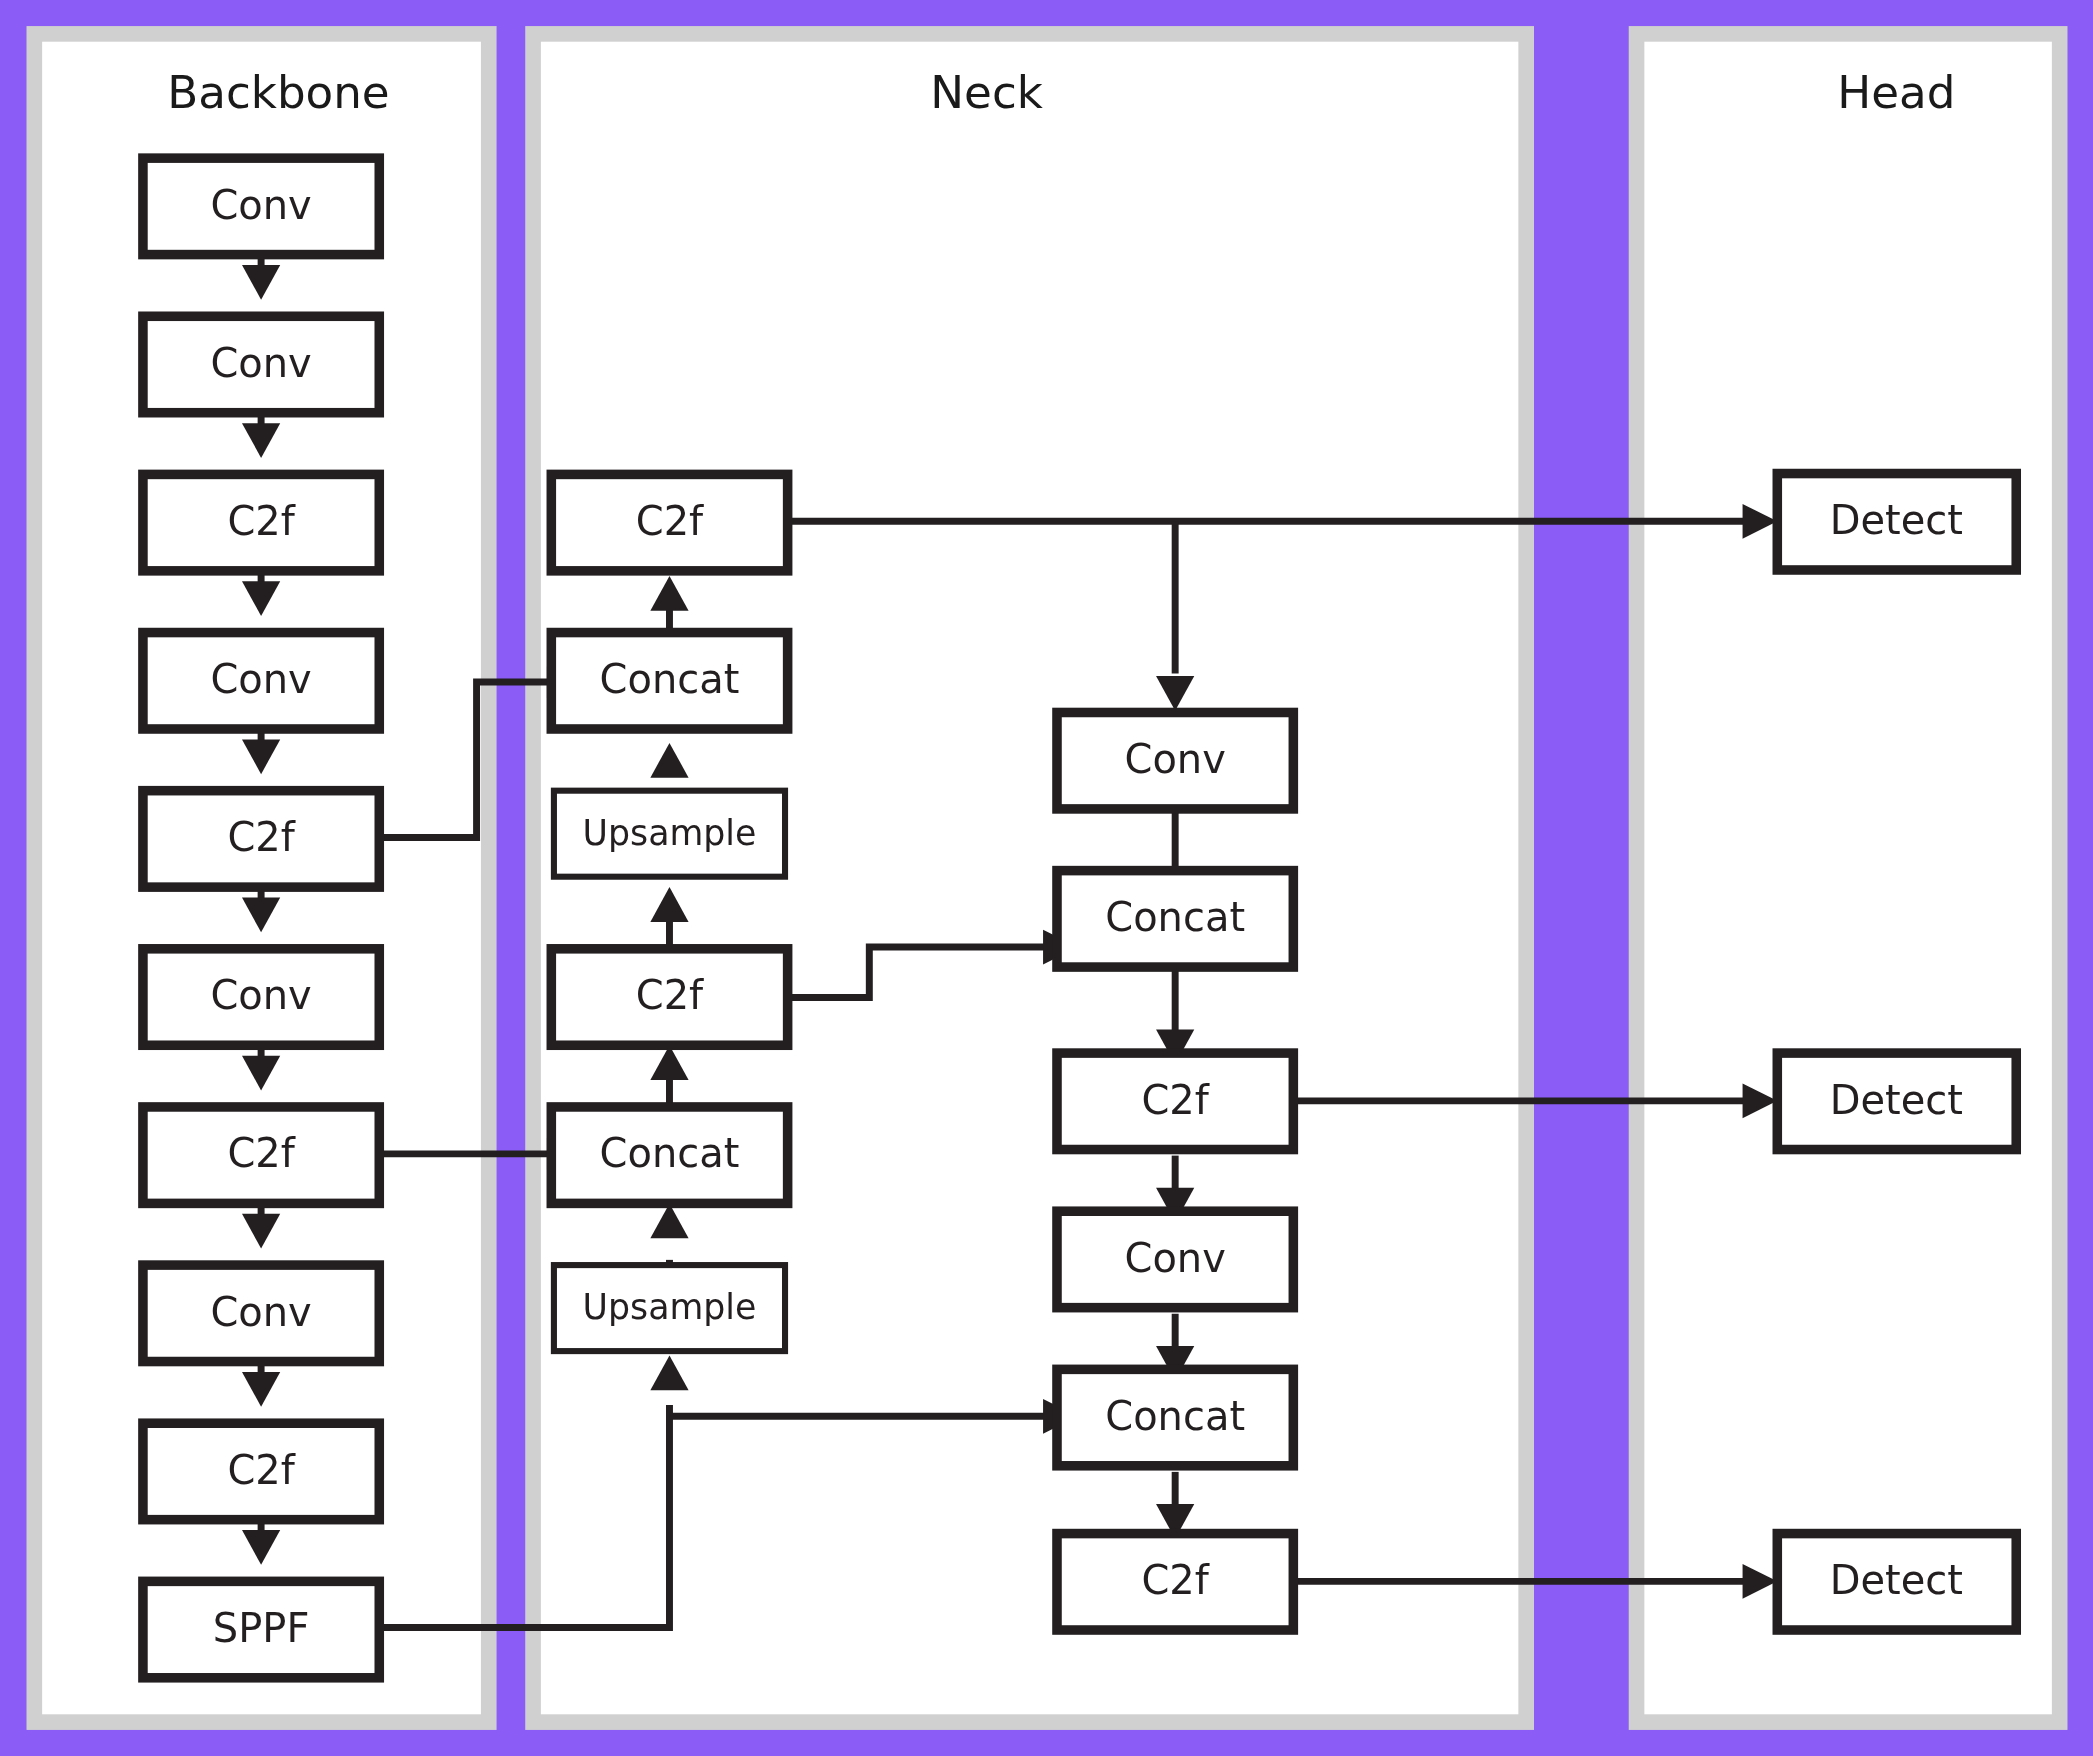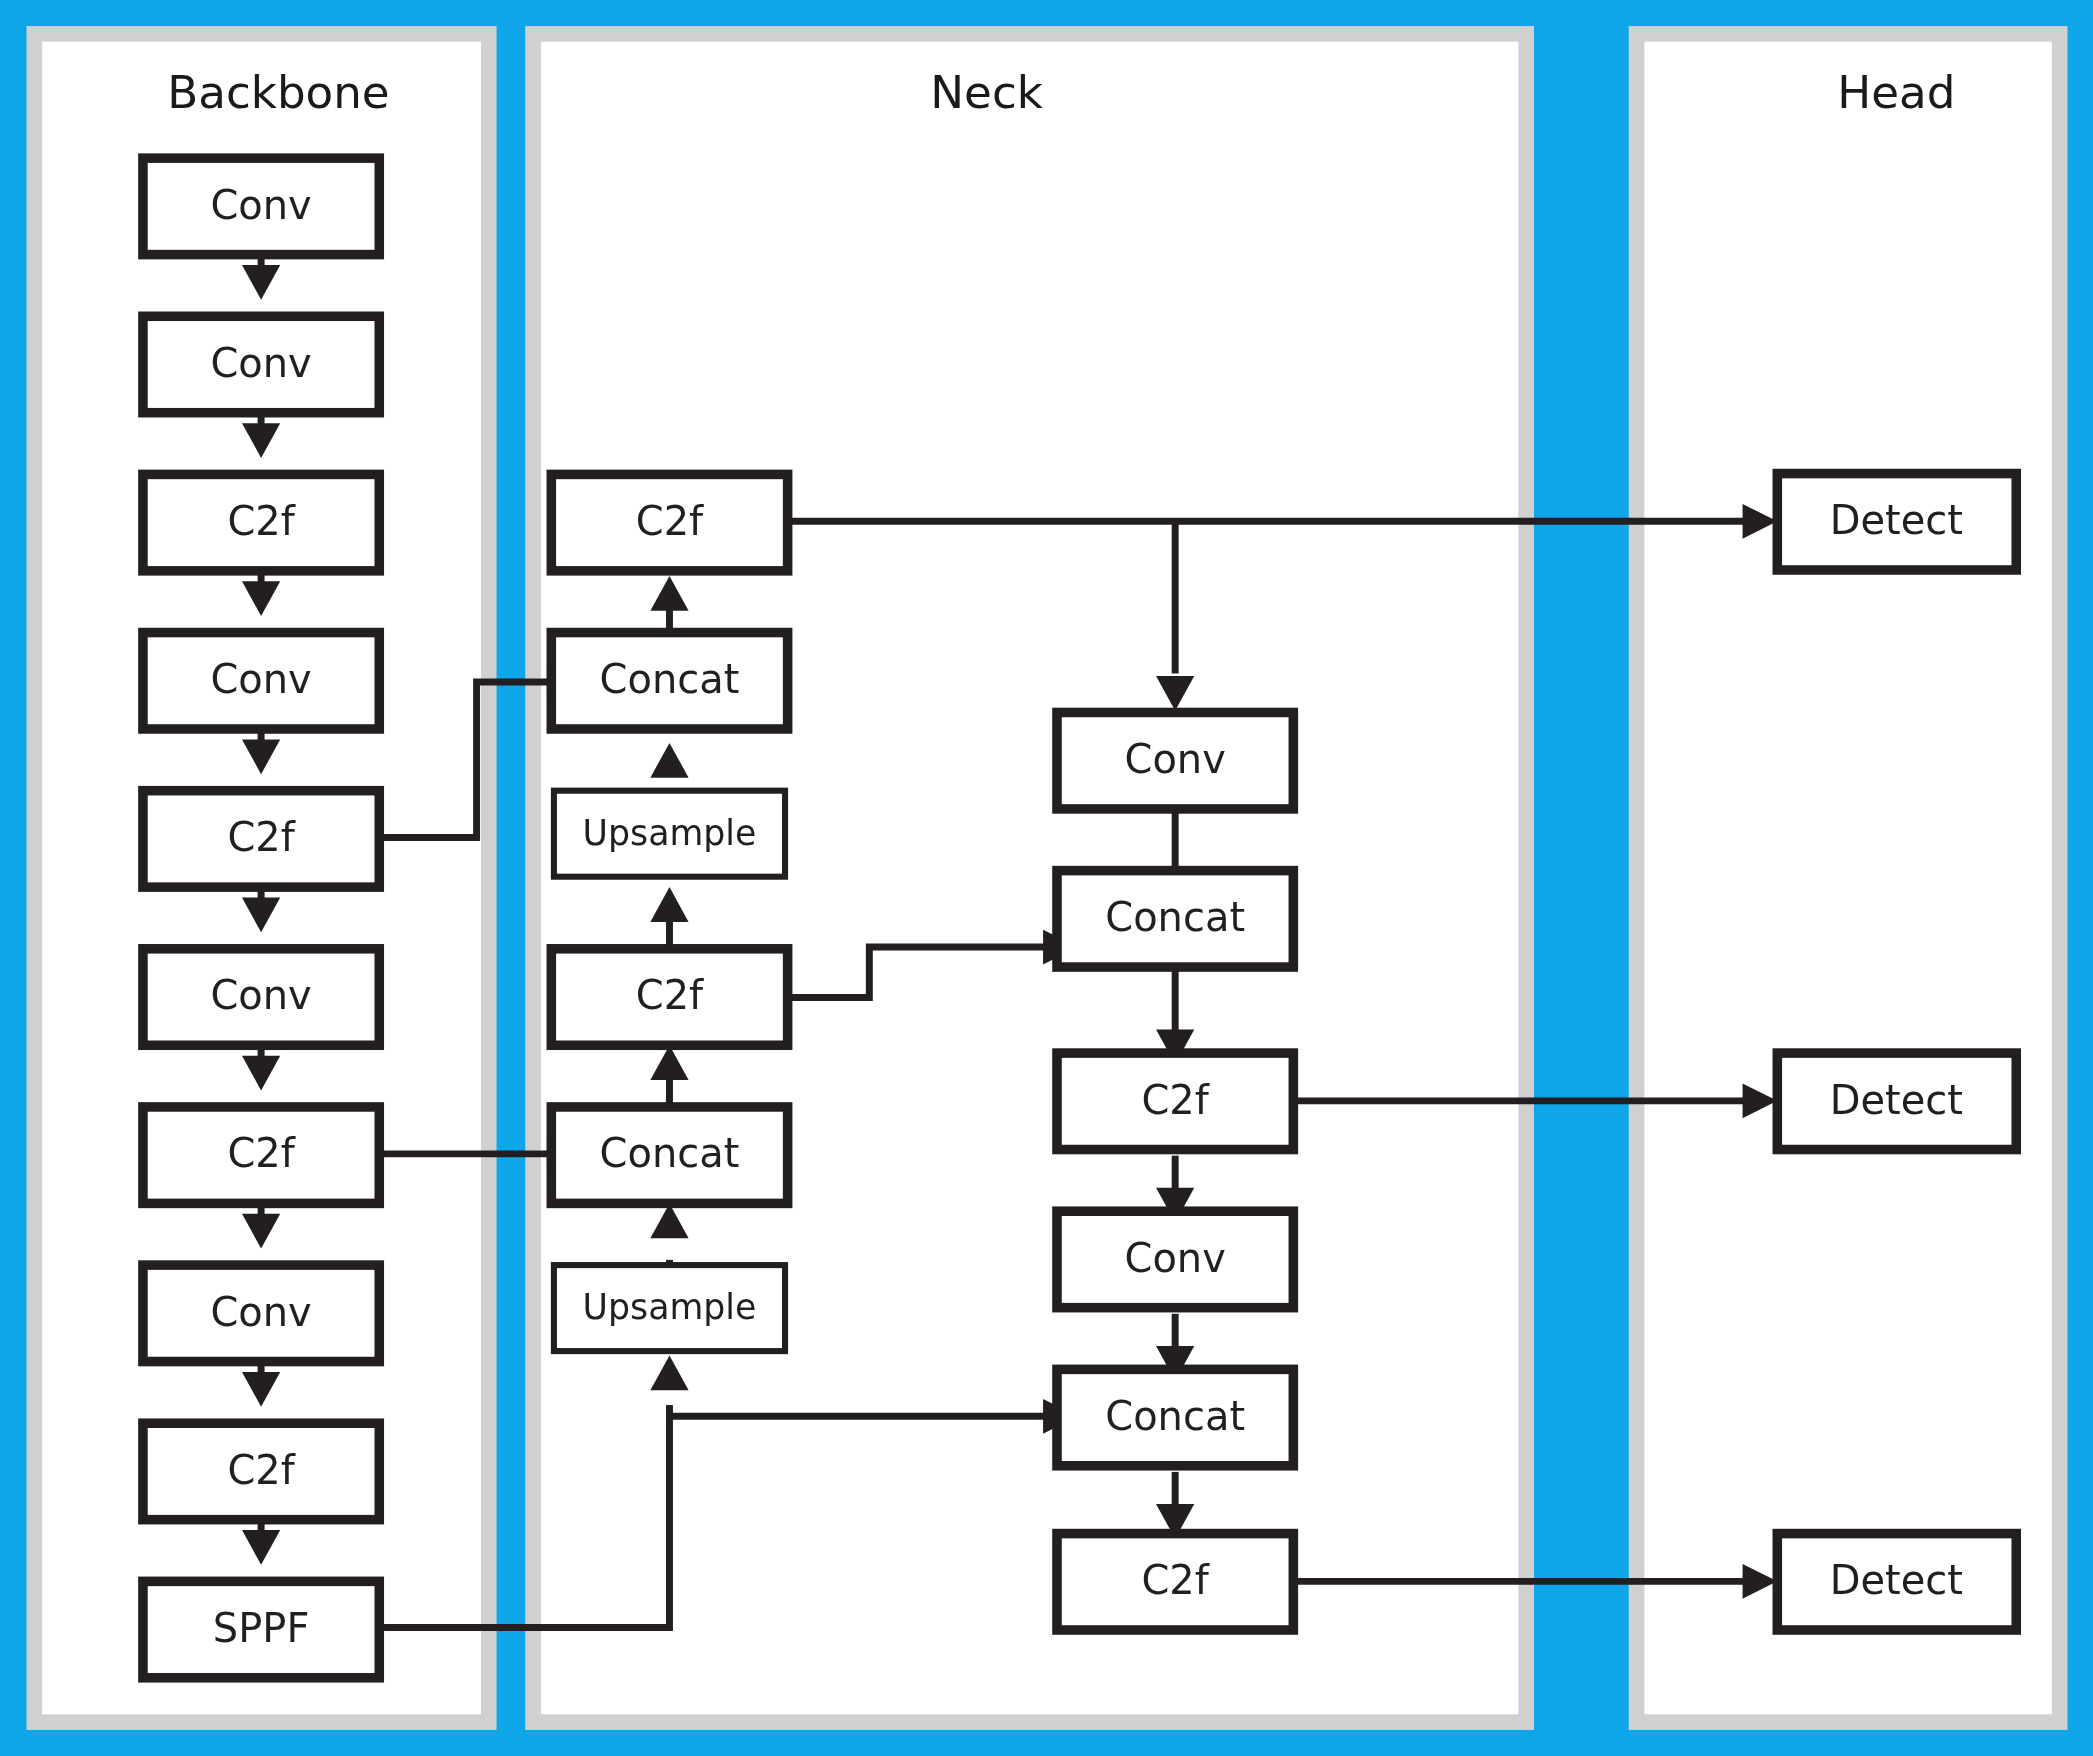--- a/index.html
+++ b/index.html
@@ -4,21 +4,21 @@
 <style>
   html, body {
     margin: 0;
     padding: 0;
     background: #ffffff;
   }
   #root {
     position: relative;
     width: 2094px;
     height: 1756px;
-    background: #0ea5e9;
+    background: #8b5cf6;
     font-family: "DejaVu Sans", sans-serif;
     overflow: hidden;
   }
   svg.diagram {
     position: absolute;
     left: 0;
     top: 0;
     width: 2094px;
     height: 1756px;
     display: block;

